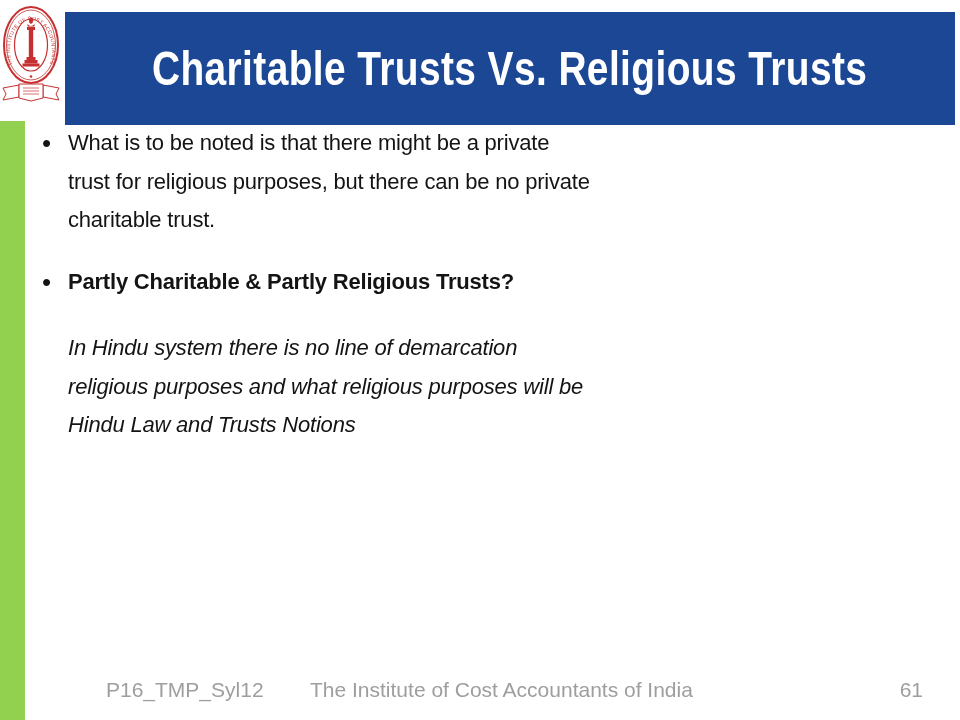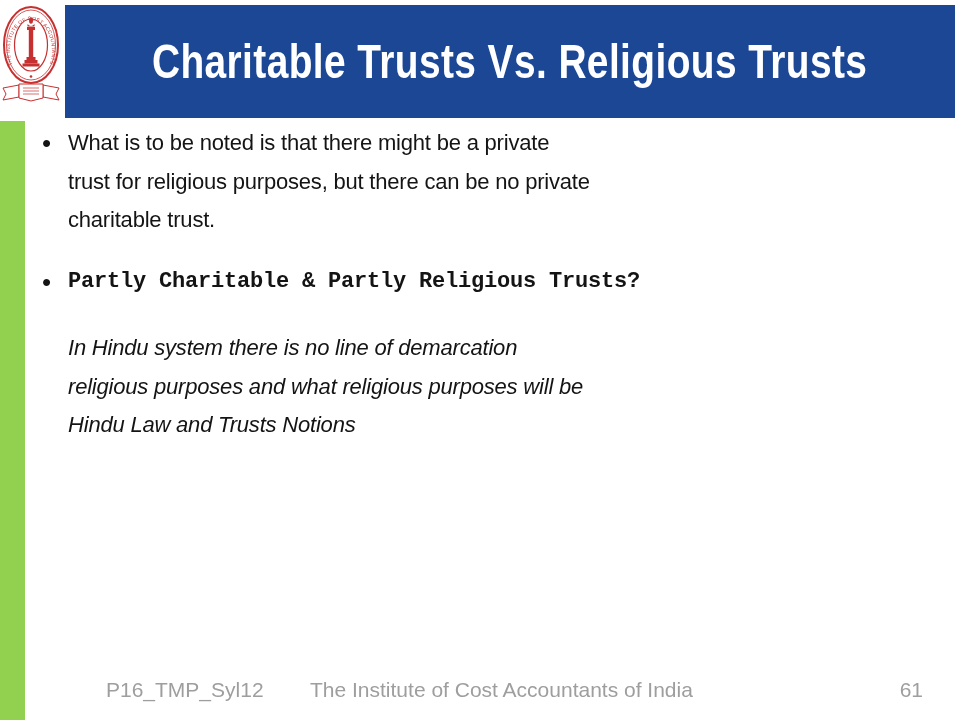--- a/index.html
+++ b/index.html
@@ -4,39 +4,39 @@
 <style>
   html,body { margin:0; padding:0; background:#e8e8e8; }
   .slide {
     position:relative; width:960px; height:720px; background:#ffffff;
     overflow:hidden; font-family:"Liberation Sans", sans-serif;
     margin:0 auto;
   }
   
   .logo-box { position:absolute; left:0; top:0; width:63px; height:113px; background:#ffffff; }
   .title-bar {
-    position:absolute; left:65px; top:5px; width:890px; height:113px;
+    position:absolute; left:65px; top:12px; width:890px; height:113px;
     background:#1c4795; display:flex; align-items:center; justify-content:center;
   }
   .title-text {
     color:#ffffff; font-size:48px; font-weight:bold; white-space:nowrap;
     transform:scaleX(0.81); transform-origin:center; letter-spacing:0.5px;
   }
   
   .green-stripe { position:absolute; left:0; top:121px; width:25px; height:599px; background:#92d050; }
   
   .content { position:absolute; left:42px; top:0; right:8px; color:#141414; }
   .bullet-item { position:absolute; left:0; display:flex; align-items:flex-start; }
   .bullet-item-1 { top:124px; }
   .bullet-item-2 { top:263px; }
   .bullet-dot {
     flex:0 0 26px; font-size:26px; line-height:38.5px; color:#141414;
   }
   .body-line { font-size:22px; line-height:38.5px; white-space:nowrap; letter-spacing:-0.2px; }
-  .bold-line { font-weight:bold;font-family:Liberation Mono, monospace; }
+  .bold-line { font-weight:bold; }
   .paragraph { position:absolute; left:0; top:329px; padding-left:26px;font-style:italic; }
   
   .footer-item { position:absolute; top:678px; font-size:21px; color:#9e9e9e; white-space:nowrap; }
   .footer-left { left:106px; }
   .footer-center { left:310px; }
   .footer-page { right:37px; text-align:right; }
 </style>
 </head>
 <body>
 

